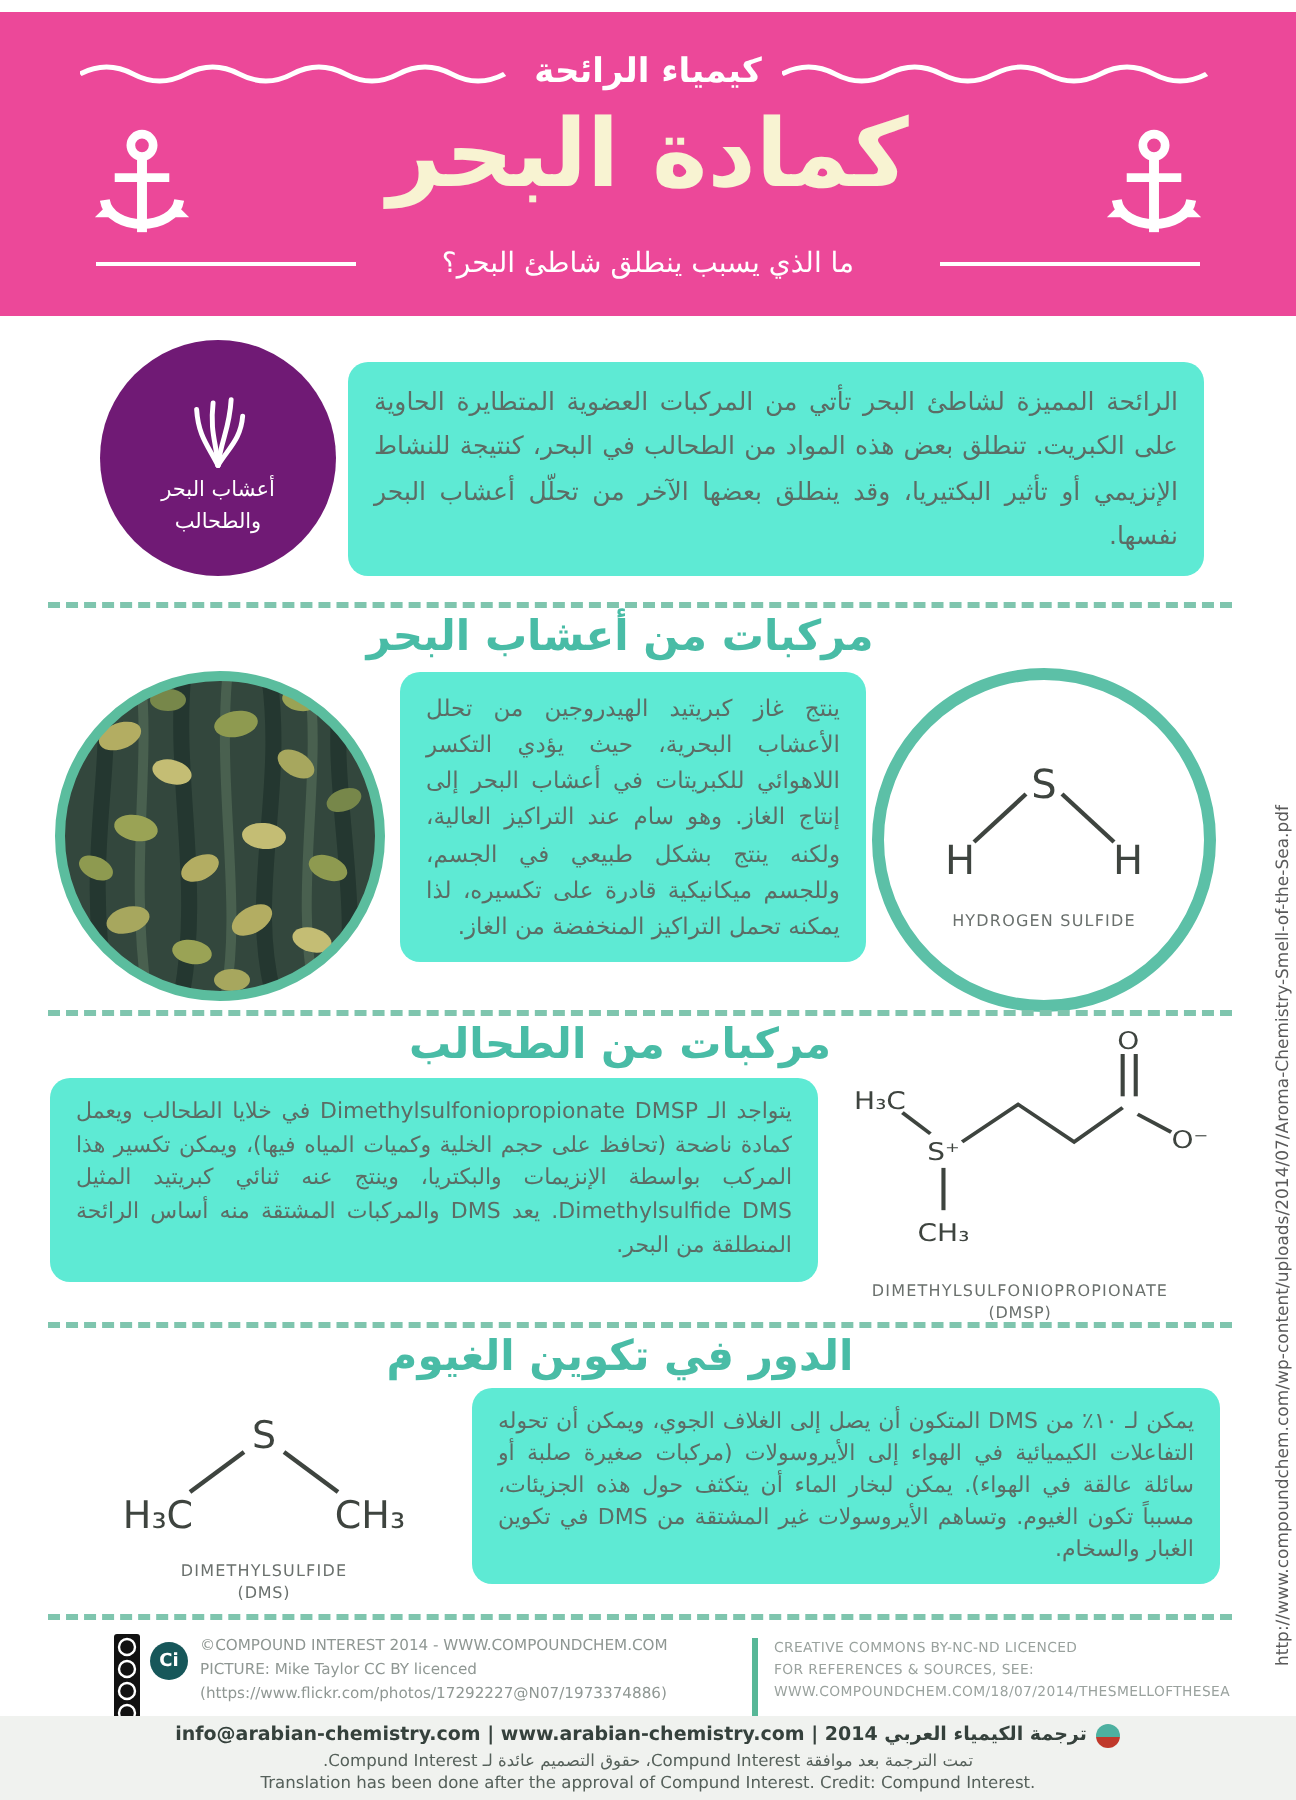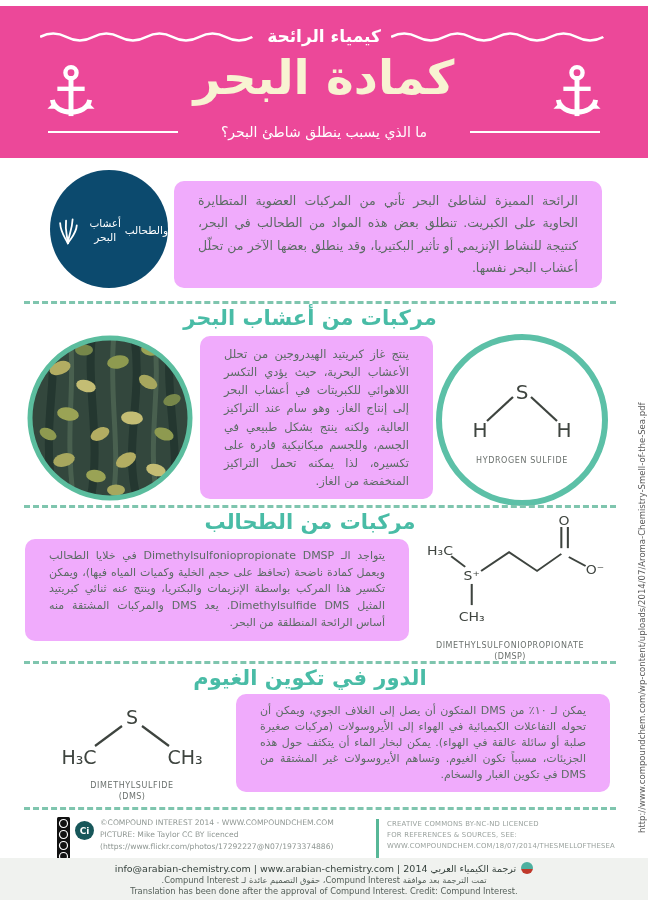--- a/index.html
+++ b/index.html
@@ -12,25 +12,25 @@
   .kicker{font-size:17px;font-weight:bold;white-space:nowrap;direction:rtl;}
   .main-title{position:absolute;top:44px;left:0;right:0;text-align:center;
               font-size:47px;font-weight:bold;color:#f8f3d2;direction:rtl;letter-spacing:1px;}
   .subtitle-row{position:absolute;top:118px;left:48px;right:48px;display:flex;align-items:center;gap:16px;}
   .subtitle-line{flex:1 1 auto;height:2px;background:#fff;max-width:130px;}
   .subtitle{font-size:14px;white-space:nowrap;direction:rtl;margin:0 auto;}
   .anchor{position:absolute;top:58px;width:50px;height:62px;}
   .anchor.left{left:46px;} .anchor.right{right:46px;}
   
   .badge{position:absolute;left:50px;top:170px;width:118px;height:118px;border-radius:50%;
-         background:#0c4a6e;display:flex;flex-direction:row;align-items:center;justify-content:center;
-         color:#fff;text-align:center;}
+         background:#701a75;display:flex;flex-direction:column;align-items:center;justify-content:center;
+         color:#fff;}
   .badge .lbl{font-size:10.5px;line-height:1.35;direction:rtl;margin-top:2px;}
-  .textbox{background:#f0abfc;border-radius:10px;color:#5c6c65;direction:rtl;
-           text-align:justify;padding:9px 24px;box-sizing:border-box;}
+  .textbox{background:#5eead4;border-radius:10px;color:#5c6c65;direction:rtl;
+           text-align:justify;padding:9px 13px;box-sizing:border-box;}
   .intro-box{position:absolute;left:174px;top:181px;width:428px;font-size:12.5px;line-height:1.78;}
   
   .divider{position:absolute;left:24px;right:32px;border-top:3px dashed #7fc5ae;height:0;}
   
   .sec-heading{position:absolute;left:0;right:28px;text-align:center;color:#49bca6;
                font-size:21px;font-weight:bold;direction:rtl;}
   
   .photo{position:absolute;left:26px;top:334px;width:168px;height:168px;}
   .s2-box{position:absolute;left:200px;top:336px;width:233px;font-size:11.5px;line-height:1.58;}
   .h2s-circle{position:absolute;left:436px;top:334px;width:172px;height:172px;border-radius:50%;
@@ -56,21 +56,21 @@
            background:#17575a;color:#fff;font-size:9px;font-weight:bold;
            display:flex;align-items:center;justify-content:center;}
   .foot-left{position:absolute;left:100px;top:817px;width:272px;font-size:7.6px;
              color:#8f9793;line-height:1.55;}
   .foot-sep{position:absolute;left:376px;top:819px;width:3px;height:40px;background:#57b797;}
   .foot-right{position:absolute;left:387px;top:819px;width:228px;font-size:6.9px;
               color:#9aa29e;line-height:1.6;letter-spacing:.2px;}
   
   .bottom-bar{position:absolute;left:0;right:0;top:858px;height:42px;background:#f0f2ef;
               display:flex;flex-direction:column;align-items:center;justify-content:center;gap:1px;}
-  .b1{font-size:9.5px;font-weight:normal;color:#35413c;direction:rtl;display:flex;align-items:flex-end;gap:5px;}
+  .b1{font-size:9.5px;font-weight:bold;color:#35413c;direction:rtl;display:flex;align-items:flex-start;gap:5px;}
   .b2{font-size:8.3px;color:#55605a;direction:rtl;}
   .b3{font-size:8.3px;color:#55605a;}
   .ac-logo{display:inline-block;width:12px;height:12px;border-radius:50%;
            background:linear-gradient(180deg,#4db0a0 55%,#c0392b 55%);}
 </style>
 </head>
 <body>
 
 <div id="page">
 

